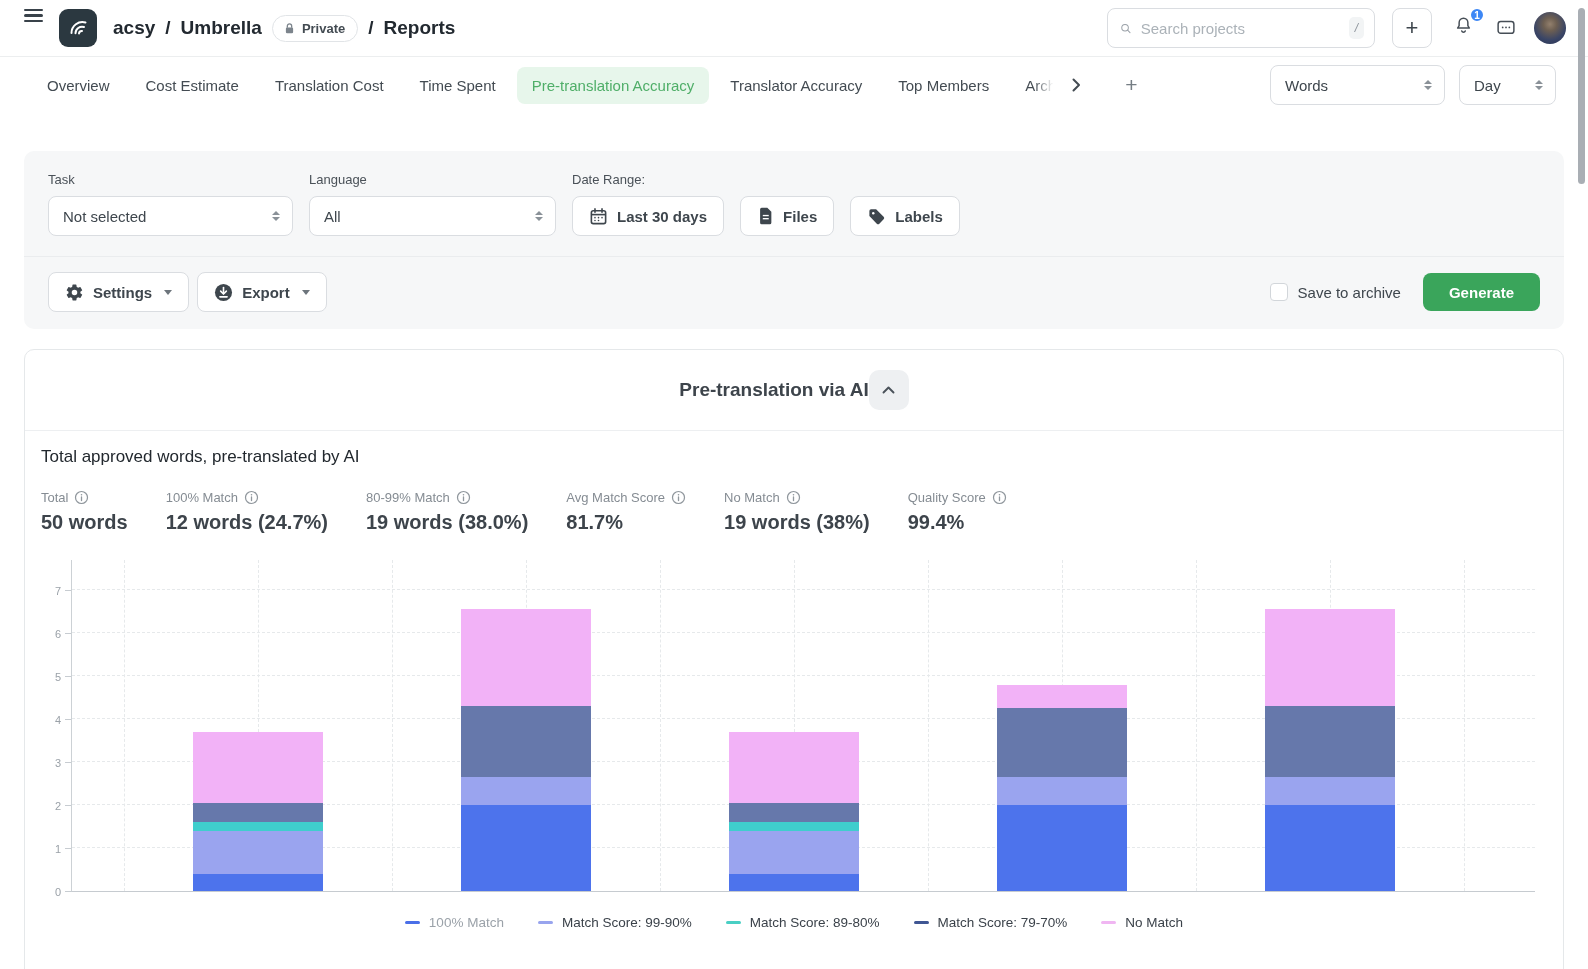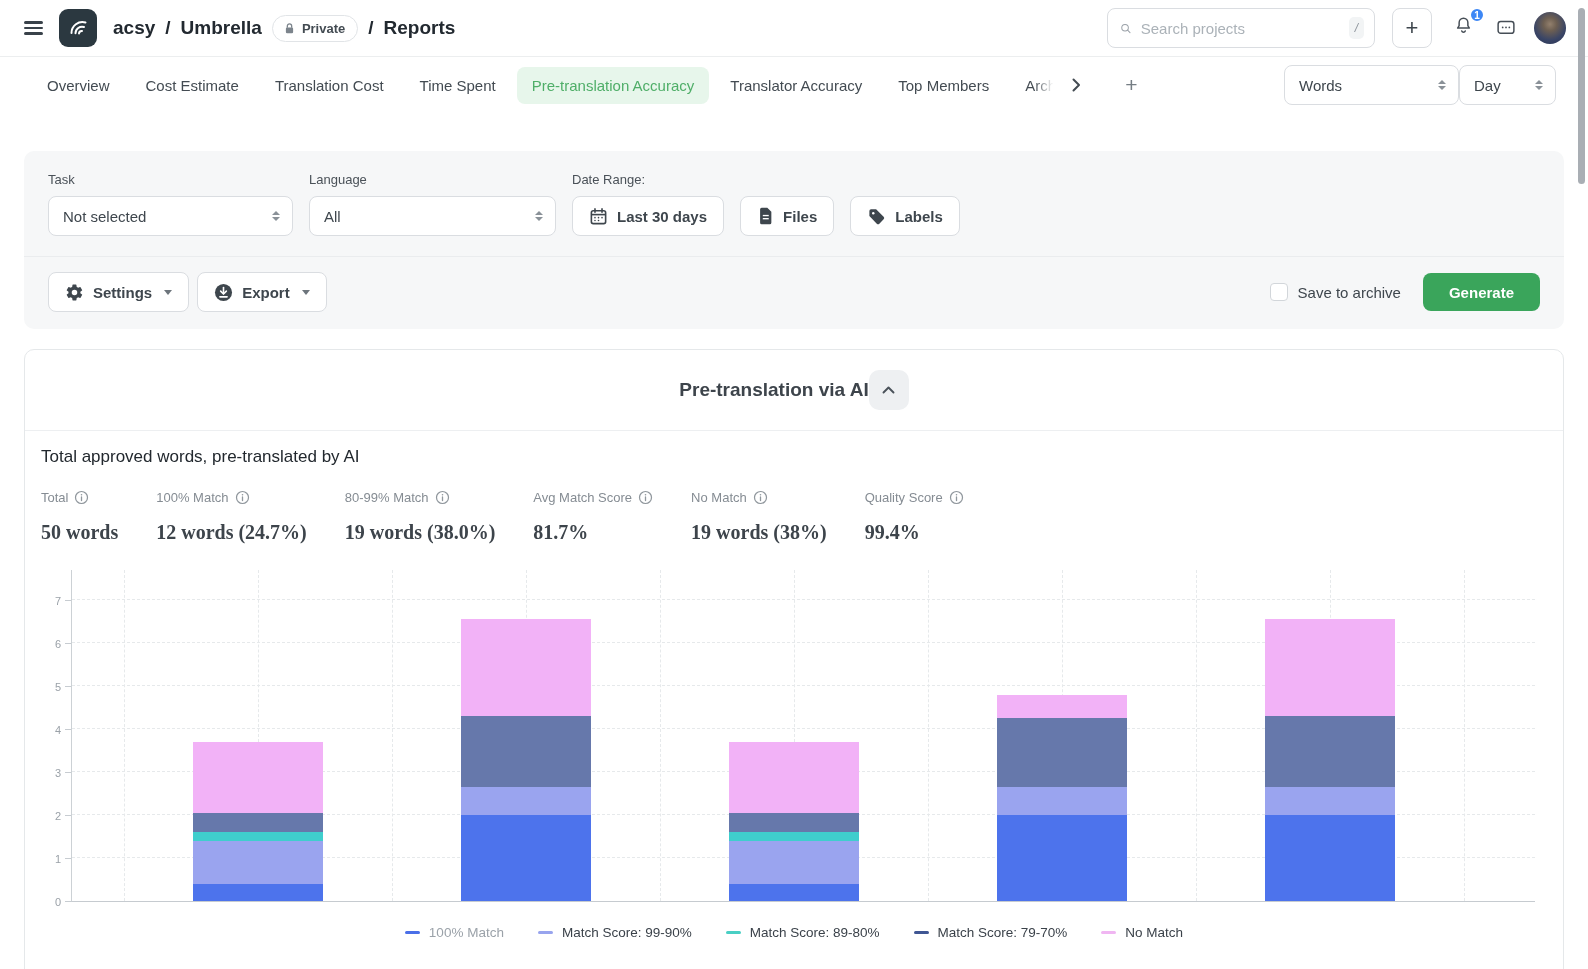--- a/index.html
+++ b/index.html
@@ -2,21 +2,21 @@
 <html><head>
 <meta charset="utf-8">
 <style>
   * { box-sizing: border-box; margin: 0; padding: 0; }
   html, body { width: 1588px; height: 969px; overflow: hidden; background: #fff;
     font-family: "Liberation Sans", "DejaVu Sans", sans-serif; color: #3e464d; }
 
   
   .topbar { height: 57px; display: flex; align-items: center; padding: 0 22px 0 24px;
     border-bottom: 1px solid #eceeef; }
-  .topbar-left { display: flex; align-items: center; gap: 16px; }
+  .topbar-left { display: flex; gap: 16px; }
   .hamburger { width: 19px; display: flex; flex-direction: column; gap: 3px; cursor: pointer; }
   .hamburger span { height: 2.4px; background: #39424a; border-radius: 2px; }
   .logo { width: 38px; height: 38px; border-radius: 9px; background: #2b3840;
     display: flex; align-items: center; justify-content: center; }
   .crumb { display: flex; align-items: center; gap: 10px; font-size: 19px; font-weight: 700; color: #222930; }
   .pill { display: inline-flex; align-items: center; gap: 6px; border: 1px solid #e1e4e7;
     border-radius: 999px; padding: 5px 12px 5px 10px; font-size: 13px; font-weight: 600; color: #434b52; background:#fff; }
   .topbar-right { margin-left: auto; display: flex; align-items: center; gap: 17px; }
   .search { width: 268px; height: 40px; border: 1px solid #dadde1; border-radius: 8px;
     display: flex; align-items: center; padding: 0 10px 0 12px; gap: 9px; background:#fff; }
@@ -40,21 +40,21 @@
   .tabbar { height: 56px; display: flex; align-items: center; padding: 0 32px; }
   .tabs { display: flex; align-items: center; gap: 6px; }
   .tab { font-size: 15px; color: #434b52; padding: 10px 15px; border-radius: 8px;
     white-space: nowrap; cursor: pointer; }
   .tab.active { background: #e7f6eb; color: #4fae68; }
   .tab.faded { width: 48px; overflow: hidden; padding-right: 0; }
   .tab.faded span { background: linear-gradient(90deg, #434b52 0%, #434b52 30%, rgba(67,75,82,0) 92%);
     -webkit-background-clip: text; background-clip: text; color: transparent; white-space: nowrap; }
   .tab-scroll { padding: 6px 8px; cursor: pointer; display:flex; align-items:center; }
   .tab-add { margin-left: 30px; font-size: 21px; font-weight: 300; color: #757d84; cursor: pointer; }
-  .tab-selects { margin-left: auto; display: flex; }
+  .tab-selects { margin-left: auto; display: flex; gap: 14px; }
   .select { height: 40px; background: #fff; border: 1px solid #dadde1; border-radius: 8px;
     display: flex; align-items: center; justify-content: space-between; padding: 0 12px 0 14px;
     font-size: 15px; color: #3e464d; cursor: pointer; }
   .select.w-words { width: 175px; }
   .select.w-day { width: 97px; }
   .updown { display: flex; flex-direction: column; gap: 2.5px; align-items: center; }
   .updown i { width: 0; height: 0; border-left: 4px solid transparent; border-right: 4px solid transparent; }
   .updown .up { border-bottom: 4.5px solid #8a9198; }
   .updown .down { border-top: 4.5px solid #8a9198; }
 
@@ -85,21 +85,21 @@
     background: #fff; height: 640px; overflow: hidden; }
   .report-header { display: flex; align-items: center; justify-content: center; padding: 20px 20px 20px 20px; }
   .report-title { font-size: 19px; font-weight: 700; color: #3d444b; }
   .collapse-btn { width: 40px; height: 40px; border-radius: 10px; background: #eef0f2; border: none;
     display: flex; align-items: center; justify-content: center; cursor: pointer; }
   .report-divider { height: 1px; background: #edeff1; }
   .report-body { padding: 16px 16px 0 16px; }
   .report-subtitle { font-size: 17px; font-weight: 400; color: #22282e; margin-bottom: 23px; }
   .stats { display: flex; gap: 38px; }
   .stat-label { display: flex; align-items: center; gap: 6px; font-size: 13px; color: #858c93; }
-  .stat-value { font-size: 20px; font-weight: 600; color: #3d444b; margin-top: 16px; white-space: nowrap; font-family: Liberation Serif, serif; }
+  .stat-value { font-size: 20px; font-weight: 600; color: #3d444b; margin-top: 6px; white-space: nowrap; }
 
   
   .chart-area { position: relative; margin-top: 26px; height: 332px; }
   .chart-gutter { position: absolute; left: 0; top: 0; bottom: 0; width: 30px; }
   .ylabel { position: absolute; right: 10px; font-size: 11px; color: #9aa1a8; transform: translateY(0); }
   .ytickmark { position: absolute; right: 0; width: 6px; height: 1px; background: #c7ccd1; }
   .chart-plot { position: absolute; left: 30px; right: 12px; top: 0; bottom: 0;
     border-left: 1px solid #ccd1d5; border-bottom: 1px solid #c6cbd0; }
   .hgrid { position: absolute; left: 0; right: 0; height: 0; border-top: 1px dashed #e6e9eb; }
   .vgrid { position: absolute; top: 0; bottom: 0; width: 0; border-left: 1px dashed #e6e9eb; }

